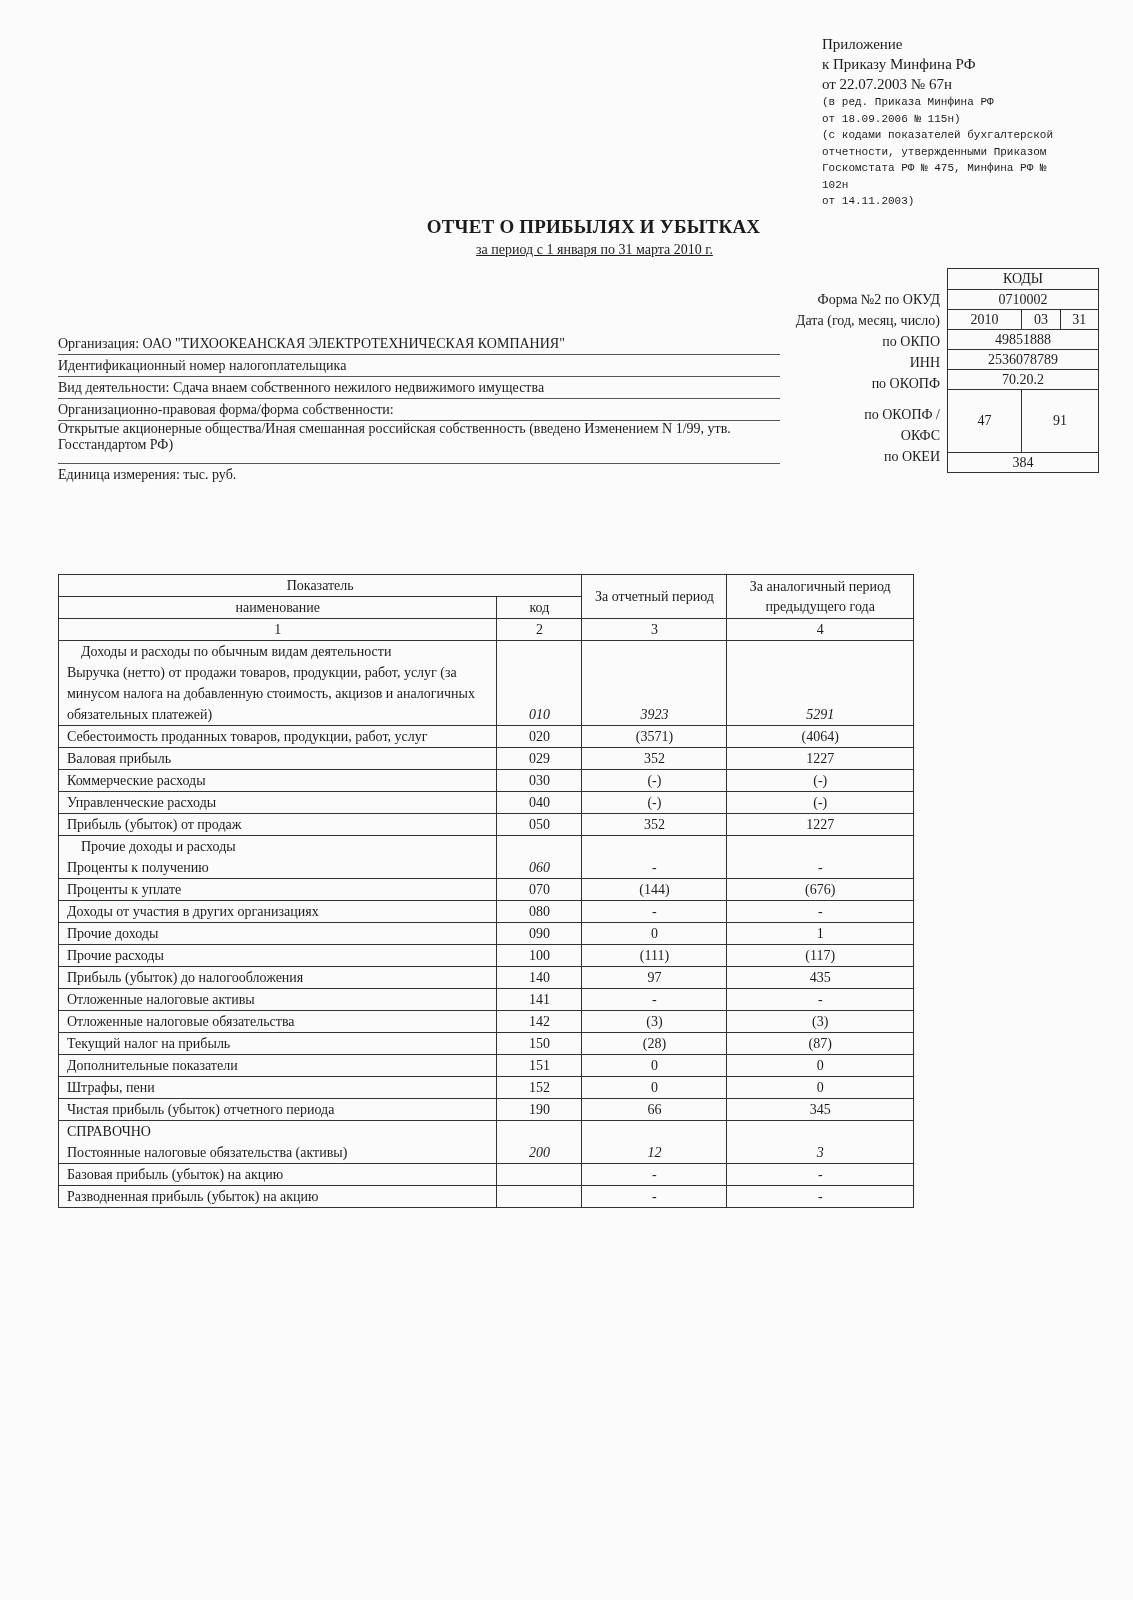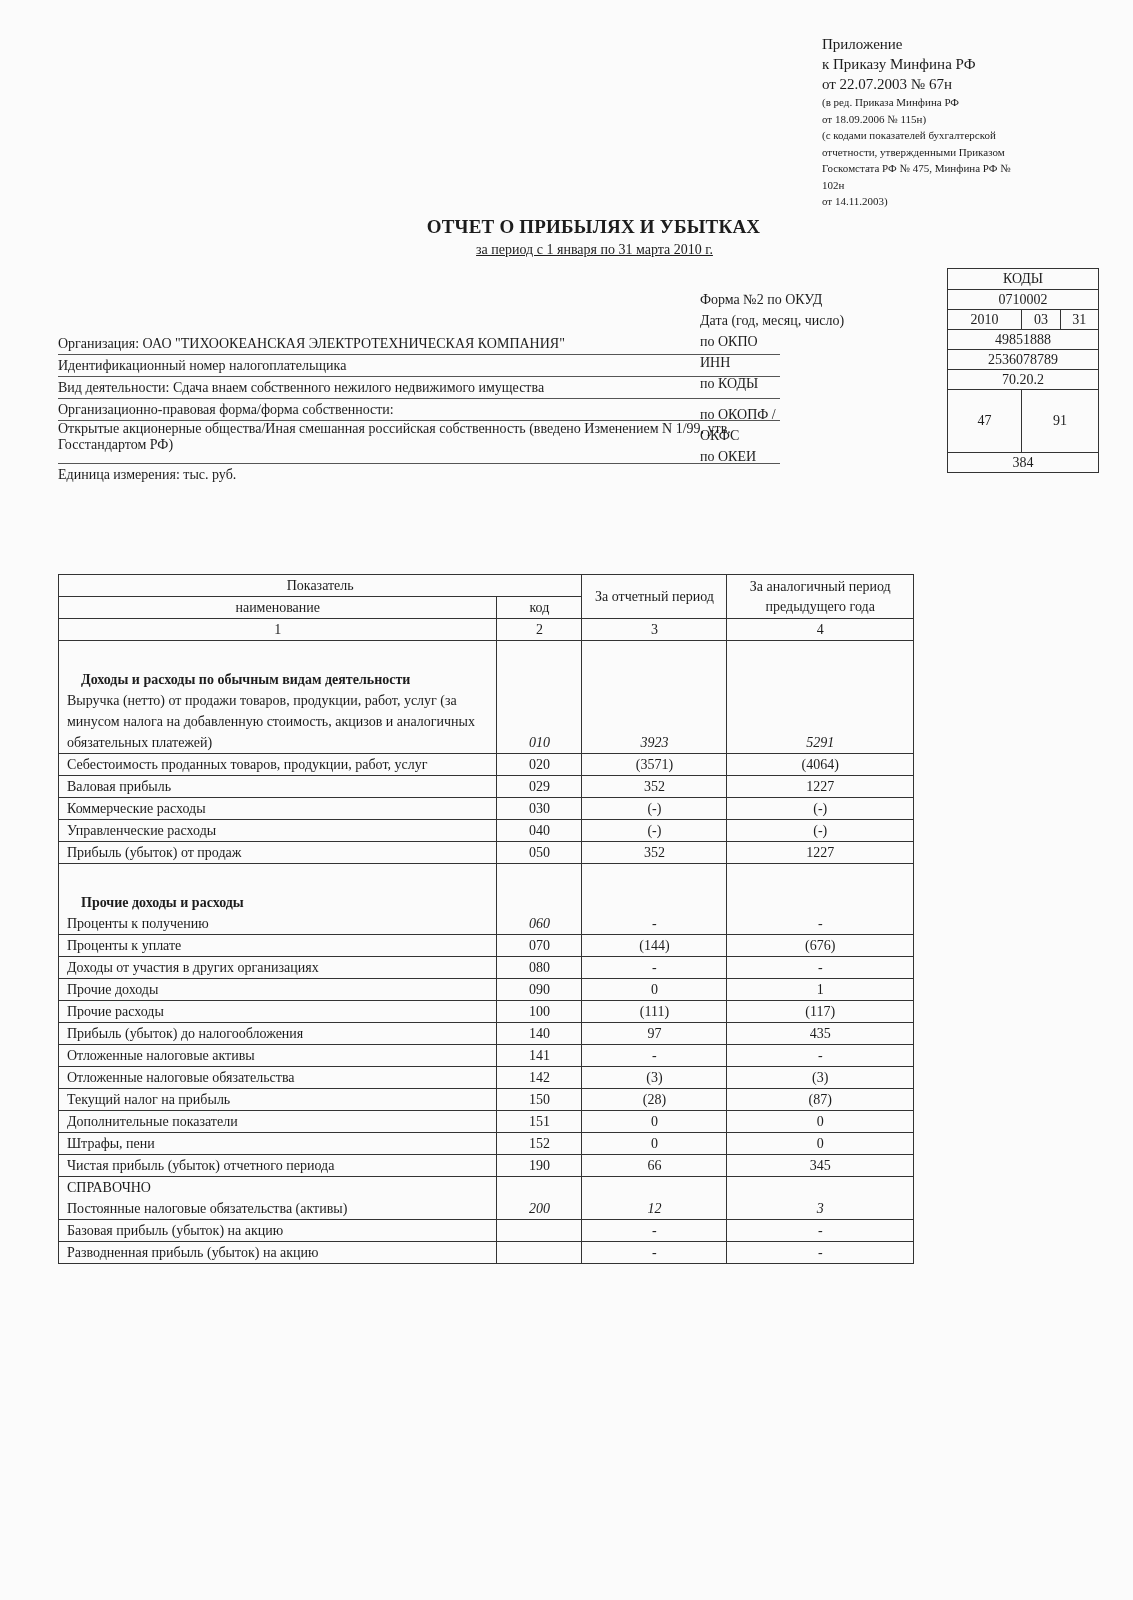--- a/index.html
+++ b/index.html
@@ -5,41 +5,41 @@
   html, body { margin:0; padding:0; }
   body {
     width:1133px; height:1600px; position:relative; overflow:hidden;
     background:#fbfbfb; color:#1c1c1c;
     font-family:"Liberation Serif","DejaVu Serif",serif;
   }
   .abs { position:absolute; }
   
   .appendix { left:822px; top:34px; width:270px; line-height:20px; }
   .appendix .big { font-size:15px; }
-  .appendix .small { font-size:11px; line-height:16.5px; }
+  .appendix .small { font-size:11px; line-height:16.5px;font-family:Liberation Mono, monospace; }
   
   .title { left:16px; width:1133px; top:216px; text-align:center; }
   .title h1 { margin:0; font-size:19px; font-weight:bold; letter-spacing:0.2px; padding-left:22px; }
   .title .sub { font-size:14px; margin-top:4px; padding-left:24px;text-decoration:underline; }
   
   .codes { left:947px; top:268px; width:152px; border:1px solid #333; border-collapse:collapse; font-size:14px; }
   .codes td { border:1px solid #333; text-align:center; height:19px; padding:0;font-family:Liberation Serif, serif; }
-  .code-labels { left:700px; top:268px; width:240px; font-size:14px; }
+  .code-labels { left:700px; top:268px; width:240px; font-size:14px; text-align:right; }
   .code-labels div { height:21px; line-height:21px; }
   
   .org { left:58px; top:333px; width:722px; font-size:14px; }
   .org .line { border-bottom:1px solid #555; height:21px; line-height:21px; white-space:nowrap; }
   .org .line.noline { border-bottom:none; }
   .org .line.tall { height:42px; white-space:normal; line-height:16px; }
   
   table.main { position:absolute; left:58px; top:574px; width:856px; border-collapse:collapse; font-size:14px; }
   table.main td, table.main th { border:1px solid #333; padding:0 8px; font-weight:normal; height:21px; line-height:21px; }
   table.main th { text-align:center; }
   table.main td.c { text-align:center; }
-  .sec { font-weight:bold; padding-left:14px;margin-top:28px; }
+  .sec { font-weight:normal; padding-left:14px; }
   .indent { padding-left:12px; }
   .bold { font-weight:bold; padding-left:14px; }
   .bottom { vertical-align:bottom;font-style:italic; }
 </style>
 </head>
 <body>
 
 <div class="abs appendix">
   <div class="big">Приложение</div>
   <div class="big">к Приказу Минфина РФ</div>
@@ -57,21 +57,21 @@
   <h1>ОТЧЕТ О ПРИБЫЛЯХ И УБЫТКАХ</h1>
   <div class="sub">за период с 1 января по 31 марта 2010 г.</div>
 </div>
 
 <div class="abs code-labels">
   <div style="height:21px"></div>
   <div>Форма №2 по ОКУД</div>
   <div>Дата (год, месяц, число)</div>
   <div>по ОКПО</div>
   <div>ИНН</div>
-  <div>по КОДЫ</div>
+  <div>по ОКОПФ</div>
   <div style="height:10px"></div>
   <div>по ОКОПФ /</div>
   <div>ОКФС</div>
   <div>по ОКЕИ</div>
 </div>
 
 <table class="abs codes">
   <tbody>
       <tr>
         <td colspan="3" style="height:20px">КОДЫ</td>

